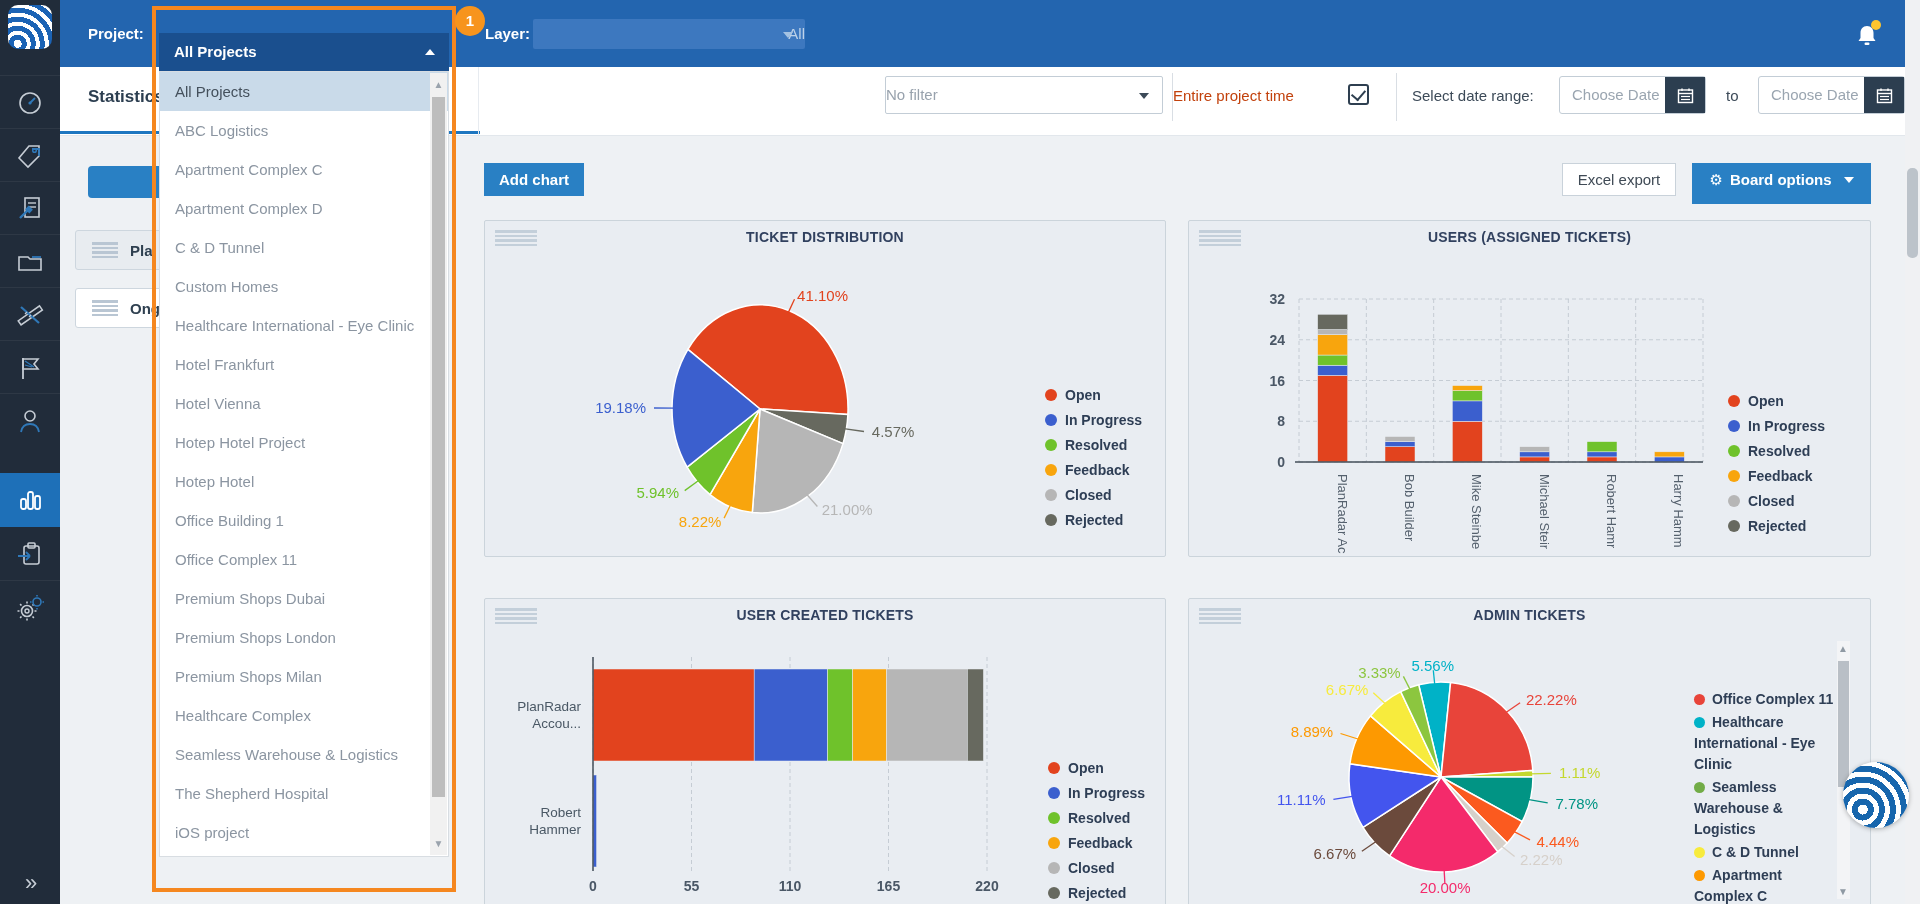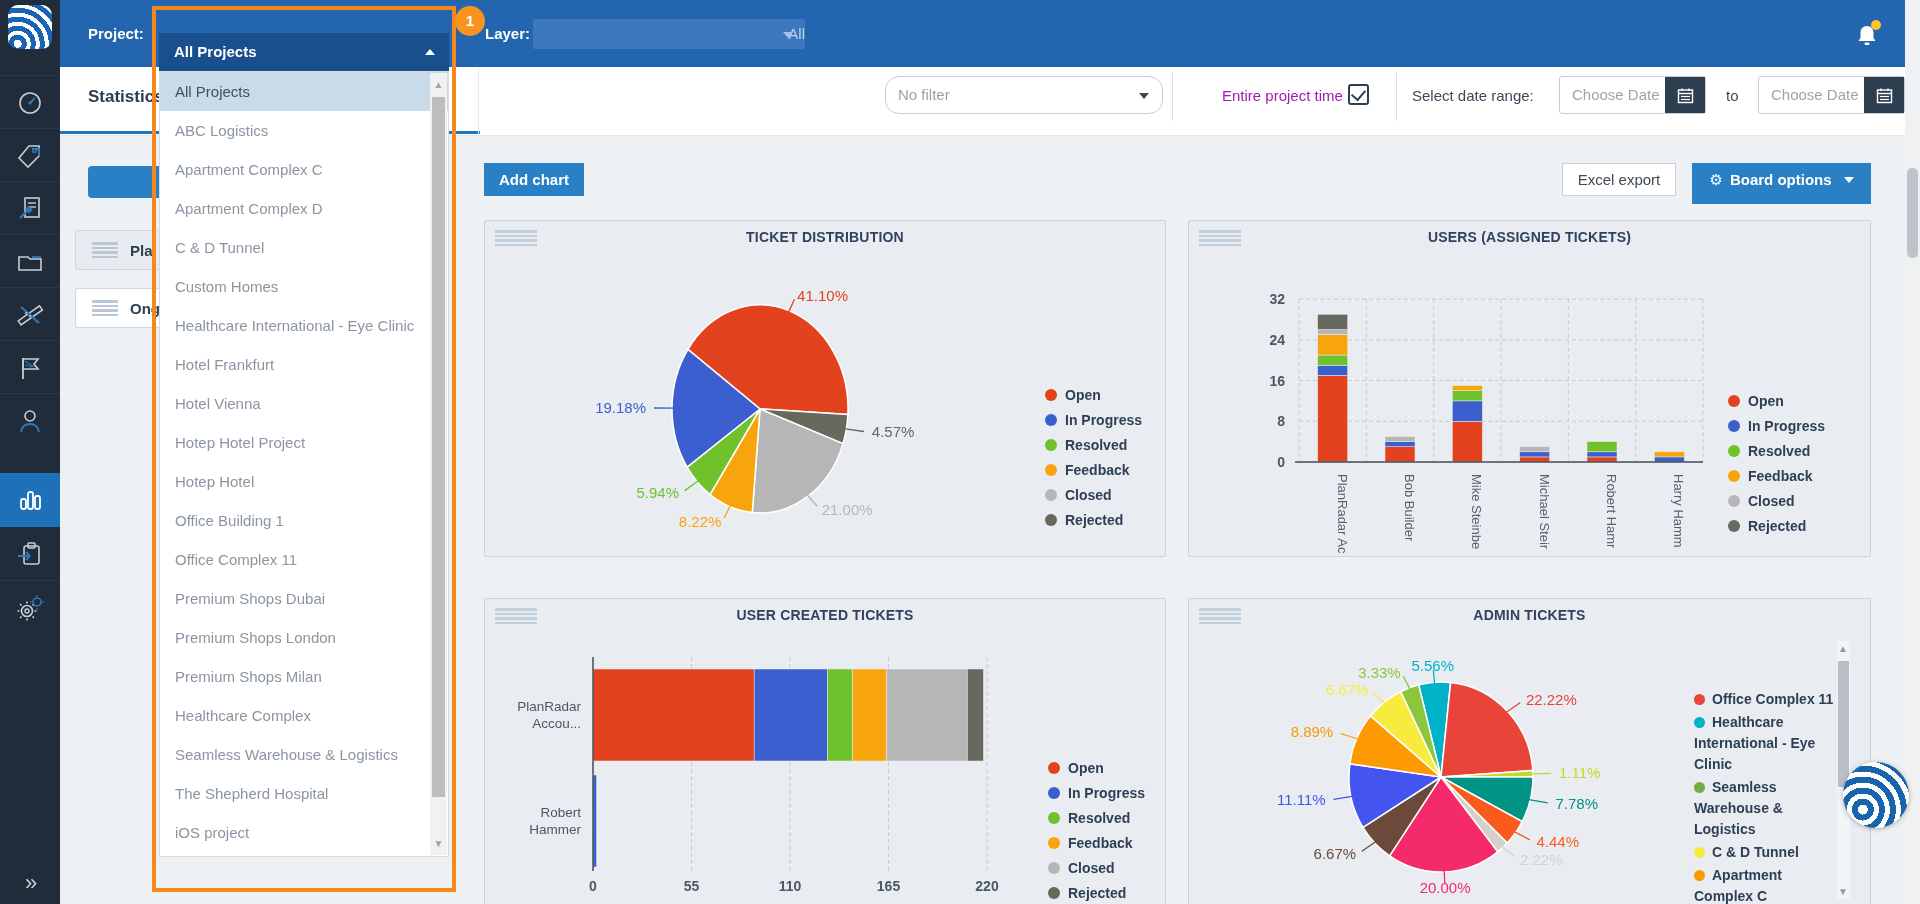--- a/index.html
+++ b/index.html
@@ -16,24 +16,24 @@
   .topbar{position:absolute;left:60px;top:0;width:1845px;height:67px;background:#2365af;z-index:10;}
   .tb-label{position:absolute;top:25px;color:#fff;font-weight:bold;font-size:15px;}
   .layer-select{position:absolute;left:473px;top:19px;width:272px;height:30px;background:#3d78bf;border-radius:2px;color:#bdd2e9;font-size:15px;line-height:30px;padding-left:13px;box-sizing:border-box;text-align:right;}
   .layer-select .caret{position:absolute;right:12px;top:13px;width:0;height:0;border-left:5px solid transparent;border-right:5px solid transparent;border-top:6px solid #a4c2e2;}
   .bell{position:absolute;right:22px;top:18px;width:30px;height:32px;}
   
   .header-row{position:absolute;left:60px;top:67px;width:1845px;height:68px;background:#ffffff;border-bottom:1px solid #e2e7ec;z-index:5;}
   .stats-title{position:absolute;left:28px;top:20px;font-size:17px;font-weight:bold;color:#2c3e50;}
   .blue-underline{position:absolute;left:0;top:64px;width:420px;height:3px;background:#1d76c0;}
   .col-divider{position:absolute;left:418px;top:0px;width:1px;height:68px;background:#e7ebf0;}
-  .filter-select{position:absolute;left:825px;top:9px;width:278px;height:38px;border:1px solid #c3cdd6;border-radius:14px;background:#fff;box-sizing:border-box;font-size:15px;color:#98a2ad;line-height:36px;padding-left:12px;}
+  .filter-select{position:absolute;left:825px;top:9px;width:278px;height:38px;border:1px solid #c3cdd6;border-radius:2px;background:#fff;box-sizing:border-box;font-size:15px;color:#98a2ad;line-height:36px;}
   .filter-select .caret{position:absolute;right:13px;top:16px;width:0;height:0;border-left:5px solid transparent;border-right:5px solid transparent;border-top:6px solid #3c4a58;}
   .v-div{position:absolute;top:6px;width:1px;height:48px;background:#d9dee4;}
-  .chk-label{position:absolute;left:1162px;top:20px;font-size:15px;color:#a21caf;}
+  .chk-label{position:absolute;left:1113px;top:20px;font-size:15px;color:#c2410c;}
   .checkbox{position:absolute;left:1288px;top:17px;width:21px;height:21px;border:2px solid #2e3f50;border-radius:3px;background:#fff;box-sizing:border-box;}
   .checkbox:after{content:"";position:absolute;left:4px;top:1px;width:7px;height:11px;border:solid #2e3f50;border-width:0 2.5px 2.5px 0;transform:rotate(40deg);}
   .range-label{position:absolute;left:1352px;top:20px;font-size:15px;color:#3c4a58;}
   .date-box{position:absolute;top:9px;width:147px;height:38px;border:1px solid #c3cdd6;border-radius:3px;background:#fff;box-sizing:border-box;}
   .date-box .ph{position:absolute;left:12px;top:9px;font-size:15px;color:#9aa5b0;text-align:center;}
   .date-box .cal{position:absolute;right:0;top:0;width:40px;height:36px;background:#2c3e50;display:flex;align-items:center;justify-content:center;}
   .to-label{position:absolute;left:1666px;top:20px;font-size:15px;color:#3c4a58;}
   
   .left-col{position:absolute;left:60px;top:135px;width:420px;height:769px;z-index:4;}
   .blue-btn{position:absolute;left:28px;top:31px;width:142px;height:32px;background:#2980c4;border-radius:4px;}

